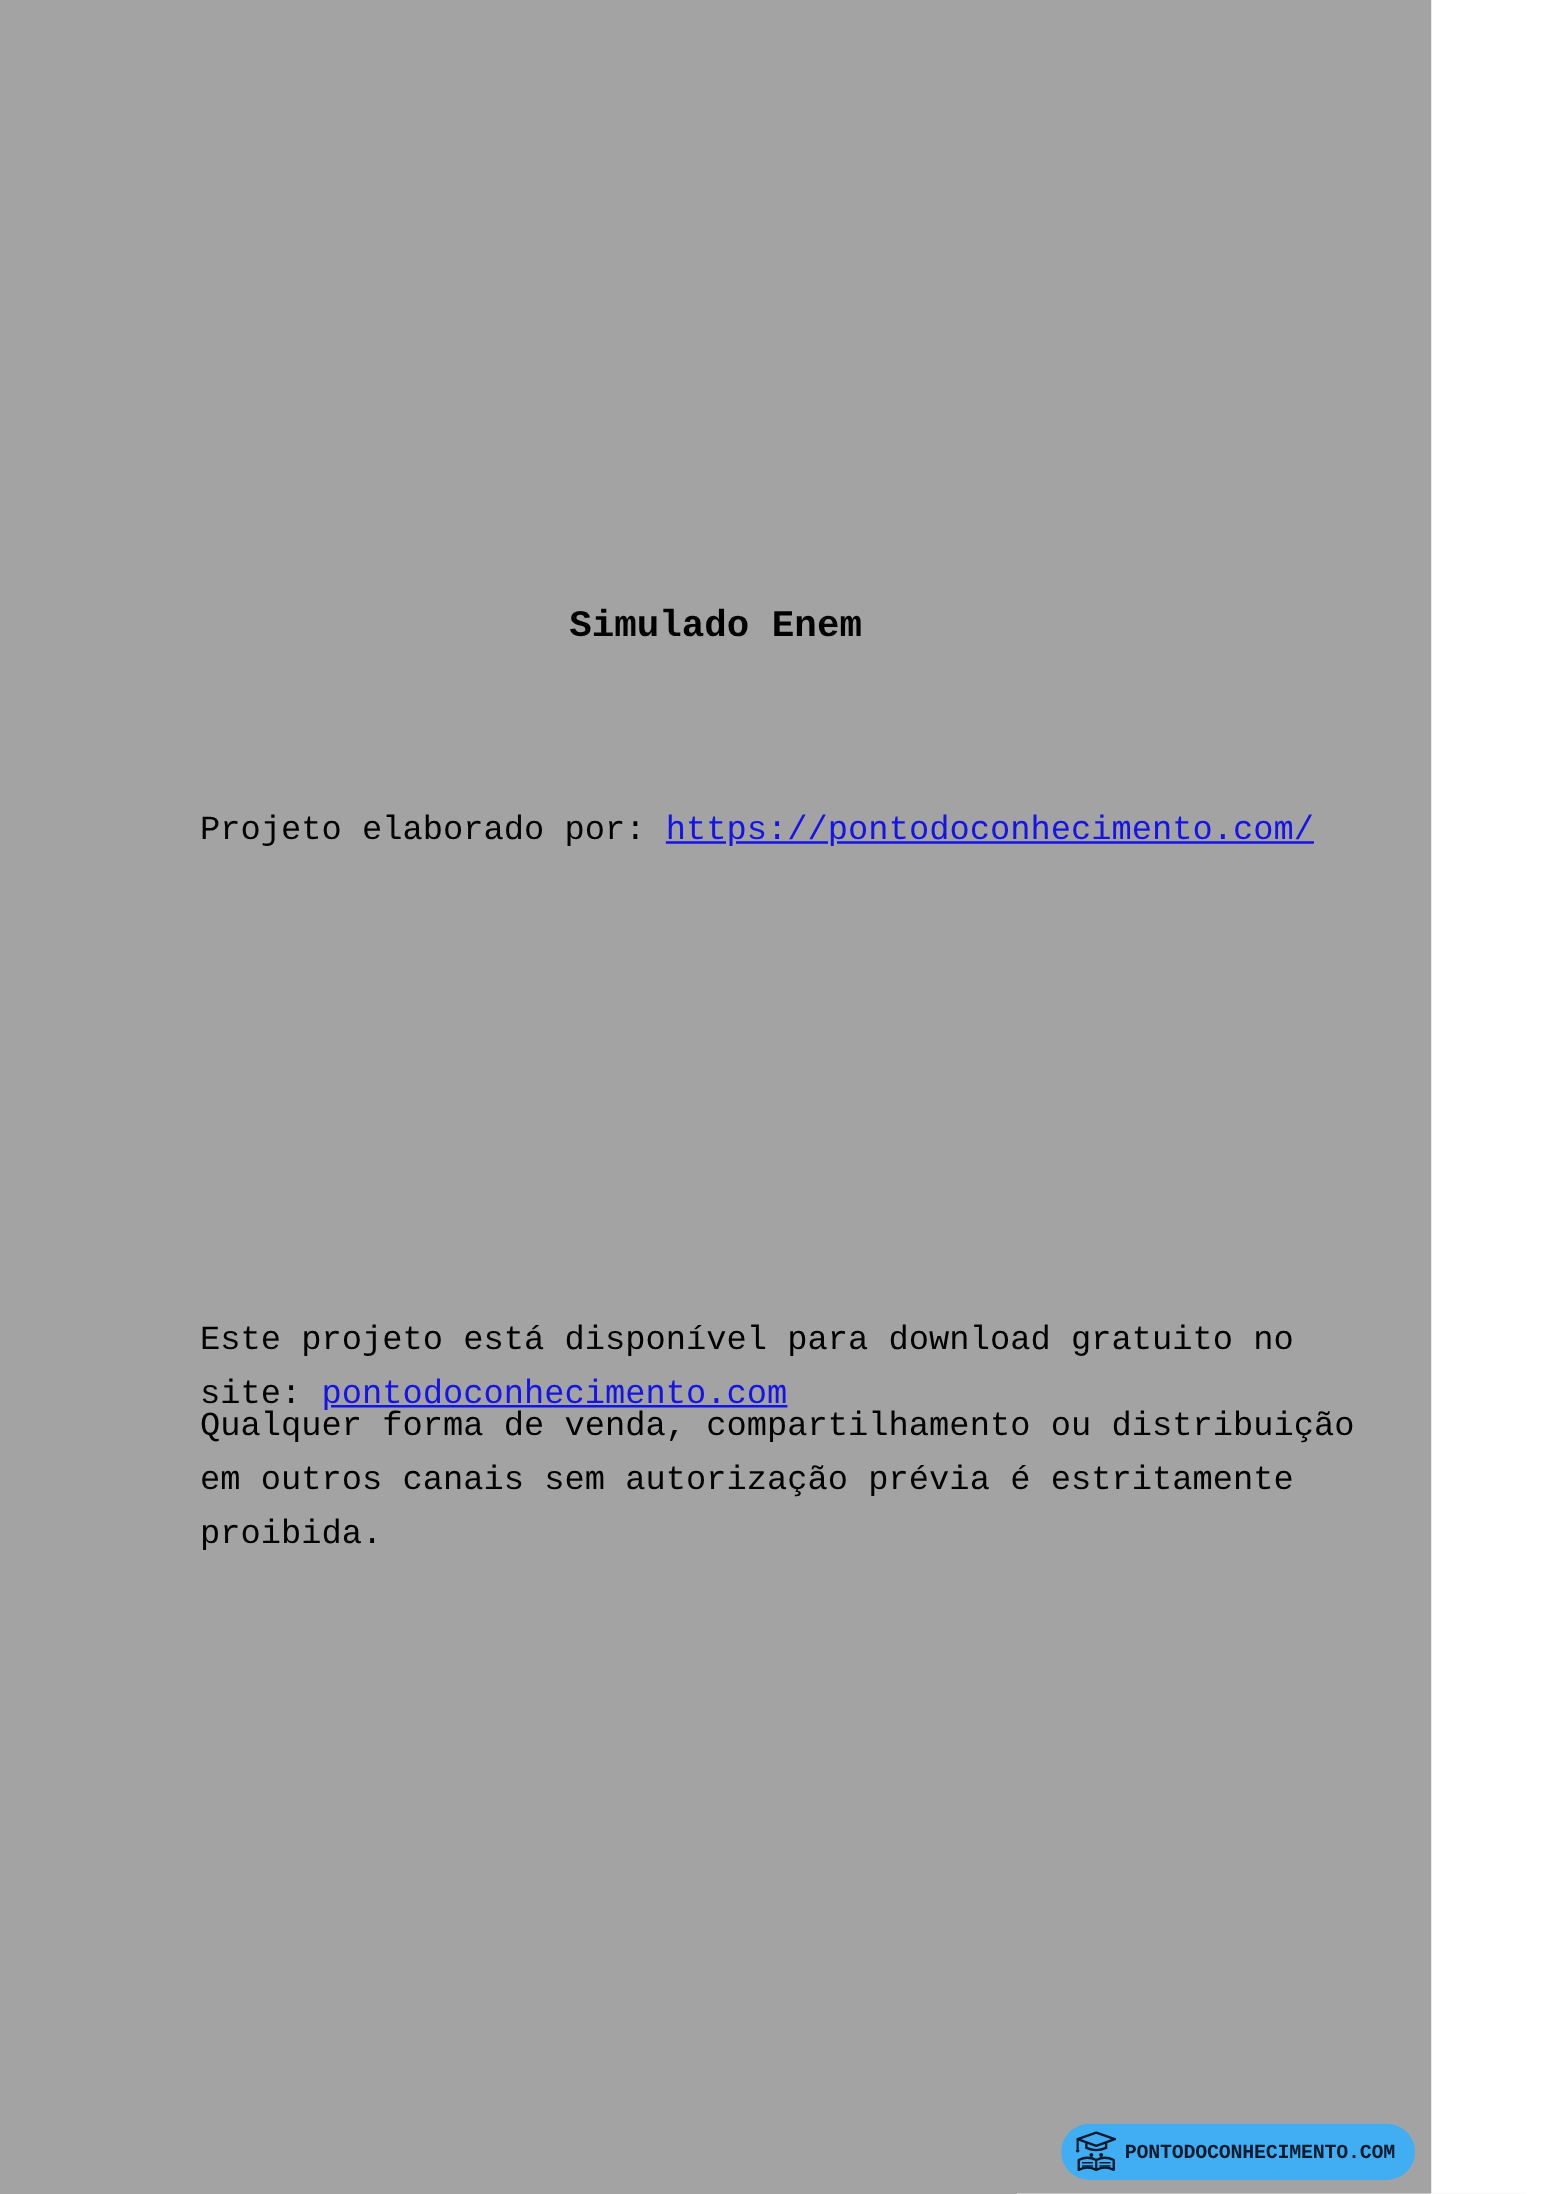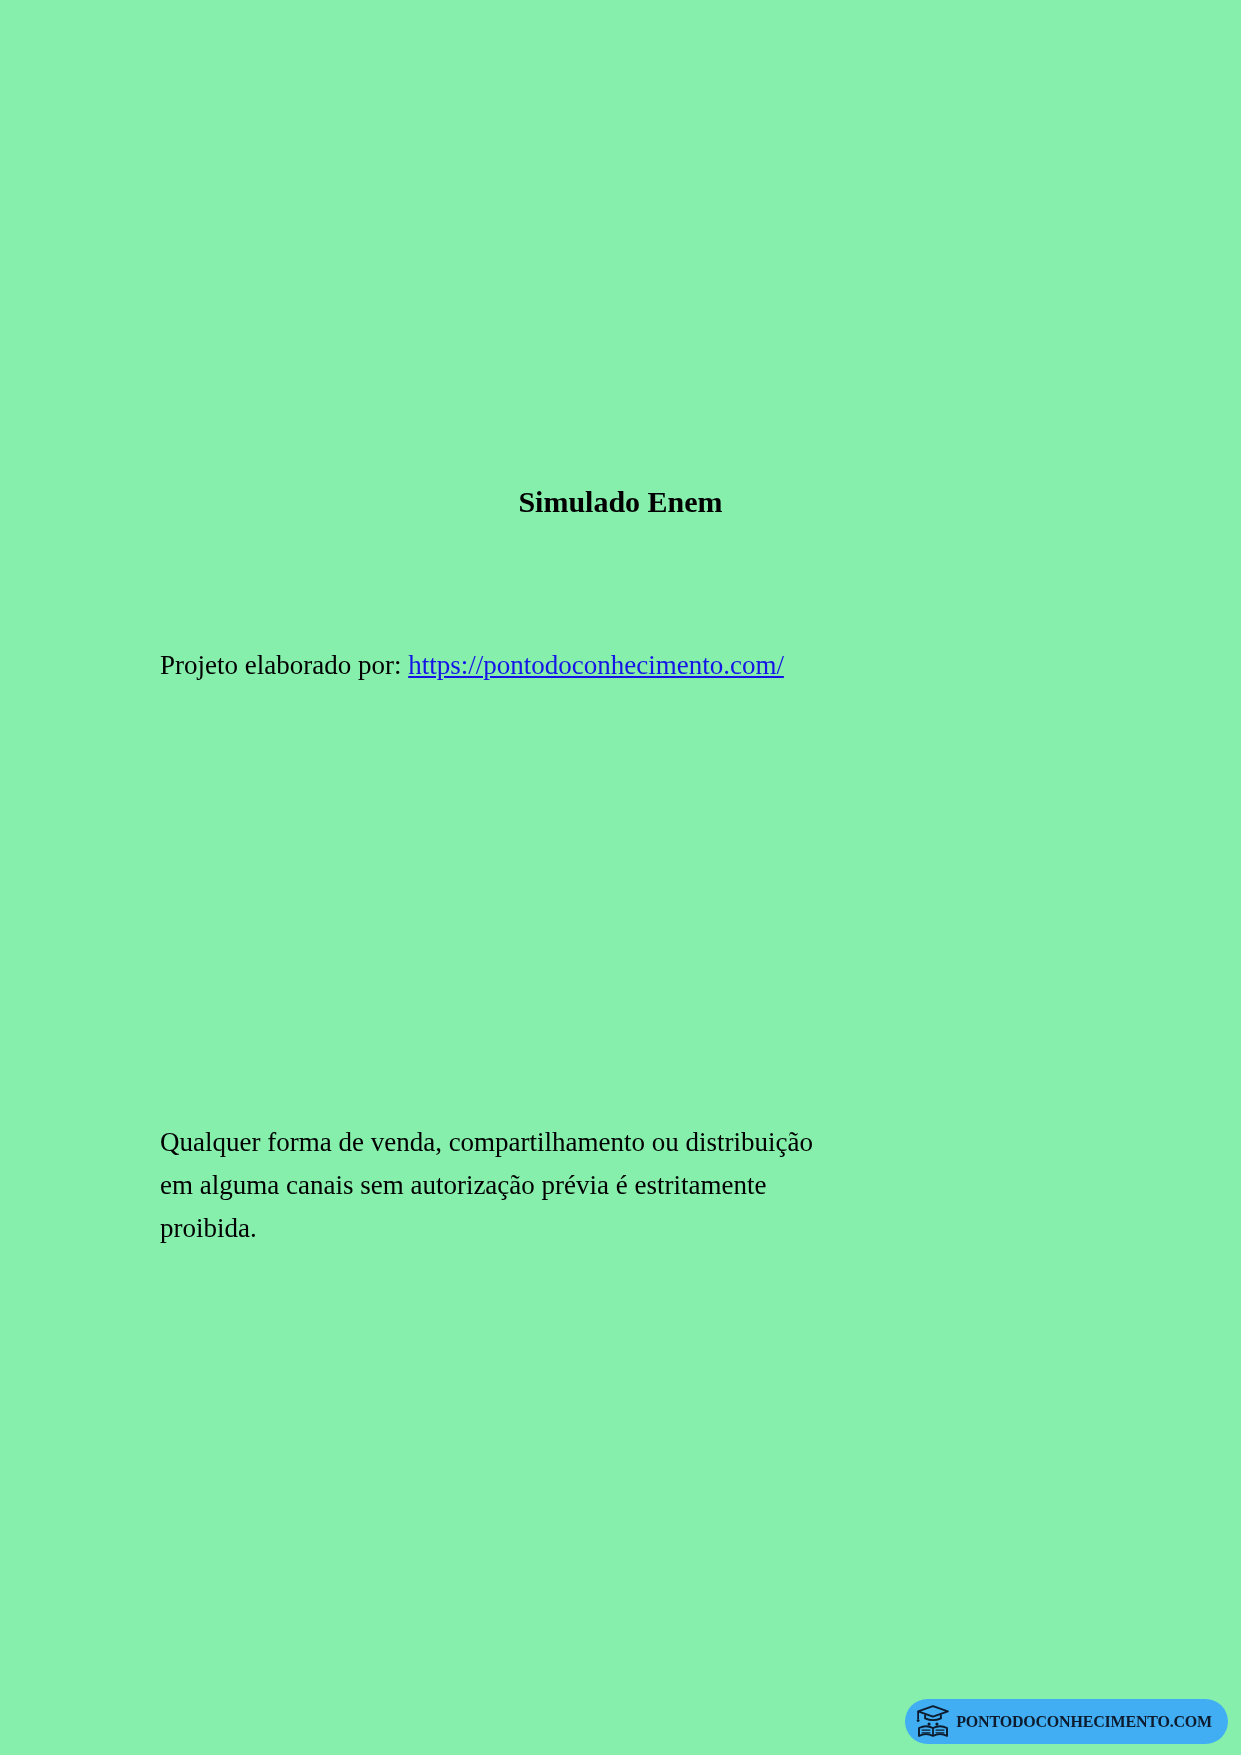--- a/index.html
+++ b/index.html
@@ -1,21 +1,21 @@
 <!DOCTYPE html>
 <html><head>
 <meta charset="utf-8">
 <style>
   html, body { margin: 0; padding: 0; background: #ffffff; }
   .page {
     position: relative;
-    width: 1241px;
+    width: 1145px;
     height: 1755px;
-    background: #86efac;
-    font-family: Liberation Serif, serif;
+    background: #a3a3a3;
+    font-family: Liberation Mono, monospace;
     color: #000000;
     overflow: hidden;
   }
   .doc-title {
     position: absolute;
     top: 463px;
     left: 0;
     right: 0;
     text-align: center;
     font-size: 30px;
@@ -68,23 +68,27 @@
 
 <div class="page">
 
   <h1 class="doc-title">Simulado Enem</h1>
 
   <p class="doc-par p-intro">
     <span>Projeto elaborado por: </span><a class="doc-link">https://pontodoconhecimento.com/</a>
   </p>
 
 
+  <p class="doc-par p-availability">
+    <span>Este projeto está disponível para download gratuito no
+site: </span><a class="doc-link">pontodoconhecimento.com</a>
+  </p>
 
   <p class="doc-par p-restriction">Qualquer forma de venda, compartilhamento ou distribuição
-em alguma canais sem autorização prévia é estritamente
+em outros canais sem autorização prévia é estritamente
 proibida.</p>
 
 
   <a class="footer-badge">
     <span class="badge-icon">
       <svg width="42" height="42" viewBox="0 0 48 48" fill="none" xmlns="http://www.w3.org/2000/svg">
 
         <path d="M7 13 L24 7 L41 13 L24 19 Z" stroke="#0d1b2e" stroke-width="2.2" fill="none" stroke-linejoin="round"></path>
         <path d="M15 16.5 L15 21 Q24 25 33 21 L33 16.5" stroke="#0d1b2e" stroke-width="2.2" fill="none"></path>
 

